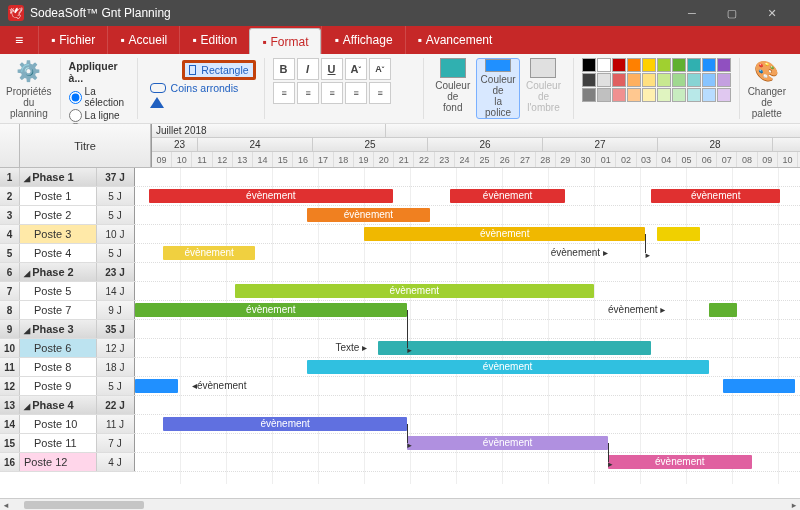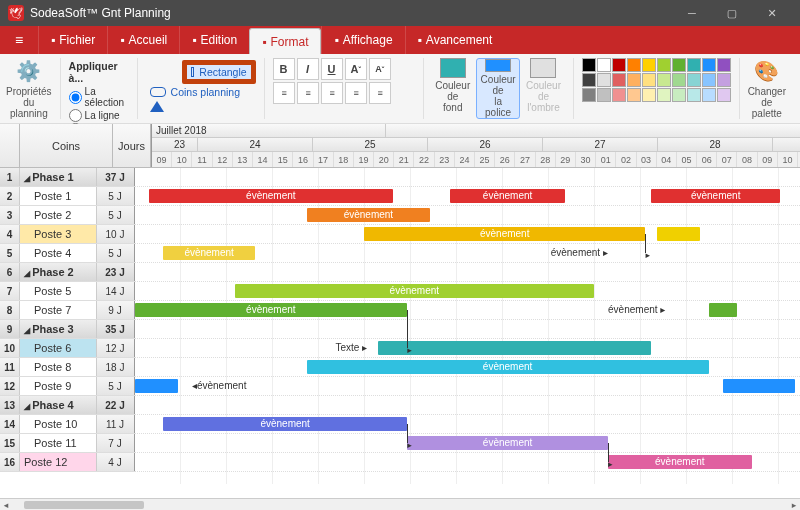--- a/index.html
+++ b/index.html
@@ -23,21 +23,21 @@
 .rgroup .lbl { font-size:10px; color:#555; text-align:center; line-height:11px; }
 .rgroup .bigicon { width:28px; height:28px; display:flex; align-items:center; justify-content:center; font-size:20px; }
 
 .apply-box { display:flex; flex-direction:column; gap:1px; font-size:10px; padding-top:2px; }
 .apply-box .ttl { font-weight:bold; font-size:10.5px; margin-bottom:1px; }
 .apply-box label { display:flex; align-items:center; gap:3px; }
 .apply-box input { margin:0; }
 
 .shape-list { display:flex; flex-direction:column; gap:1px; font-size:10.5px; color:#2060c0; padding-top:2px; width:110px; }
 .shape-list .sitem { display:flex; align-items:center; gap:5px; padding:1px 4px; border-radius:2px; }
-.shape-list .sitem.sel { background:#d8e8ff; border:5px solid #c2410c;margin-left:36px; }
+.shape-list .sitem.sel { background:#d8e8ff; border:3px solid #c2410c;margin-left:36px; }
 .shape-list .shp { width:16px; height:10px; border:1px solid #2060c0; }
 .shape-list .shp.rc { border-radius:4px; }
 .shape-list .shp.tri { width:0; height:0; border:none; border-left:7px solid transparent; border-right:7px solid transparent; border-bottom:11px solid #2060c0; }
 
 .fmt-grid { display:grid; grid-template-columns:repeat(6,22px); grid-template-rows:repeat(2,22px); gap:2px; }
 .fmt-btn { border:1px solid #ccc; background:#fff; display:flex; align-items:center; justify-content:center; font-size:11px; font-weight:bold; color:#444; }
 .fmt-btn.aln { font-size:9px; letter-spacing:-1px; }
 
 .color-col { display:flex; flex-direction:column; align-items:center; font-size:10px; color:#555; text-align:center; line-height:11px; gap:2px; padding:0 3px; }
 .color-col.sel { background:#d8e8ff; border:1px solid #7ab0ff; border-radius:3px; }
@@ -128,21 +128,21 @@
       </div>
   </div>
   <div class="rgroup">
     <div class="shape-list" id="shape-list">
         <div class="sitem sel">
           <span class="shp "></span>
           <span>Rectangle</span>
         </div>
         <div class="sitem ">
           <span class="shp rc"></span>
-          <span>Coins planning</span>
+          <span>Coins arrondis</span>
         </div>
         <div class="sitem ">
           <span class="shp tri"></span>
         </div>
       </div>
   </div>
   <div class="rgroup">
     <div class="fmt-grid" id="fmt-grid">
         <div class="fmt-btn" style="">B</div>
         <div class="fmt-btn" style="font-style:italic">I</div>
@@ -209,22 +209,21 @@
   <div class="rgroup col" style="width:54px;border-right:none">
     <div class="bigicon">🎨</div>
     <div class="lbl" id="chg-pal">Changer de<br>palette</div>
   </div>
 </div>
 
 <div class="timeline">
   <div class="tl-head">
     <div class="tl-left-head" style="width:152px">
       <div class="tlh" style="width:20px"></div>
-      <div class="tlh" style="flex:1">Coins</div>
-      <div class="tlh" style="width:38px">Jours</div>
+      <div class="tlh" style="flex:1">Titre</div>
     </div>
     <div style="flex:1;overflow:hidden">
       <div class="tl-month-row" id="month-row">
           <div class="tl-month" style="width:234px">Juillet 2018</div>
         </div>
       <div class="tl-day-row" id="day-row">
           <div class="tl-day" style="width:46px;text-align:right;padding-right:12px">23</div>
           <div class="tl-day" style="width:115px">24</div>
           <div class="tl-day" style="width:115px">25</div>
           <div class="tl-day" style="width:115px">26</div>

